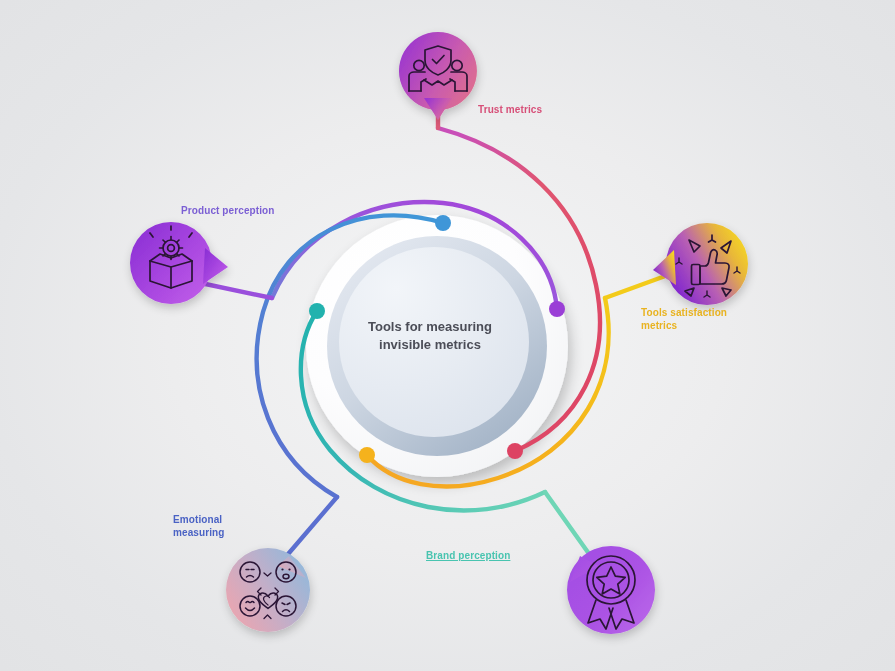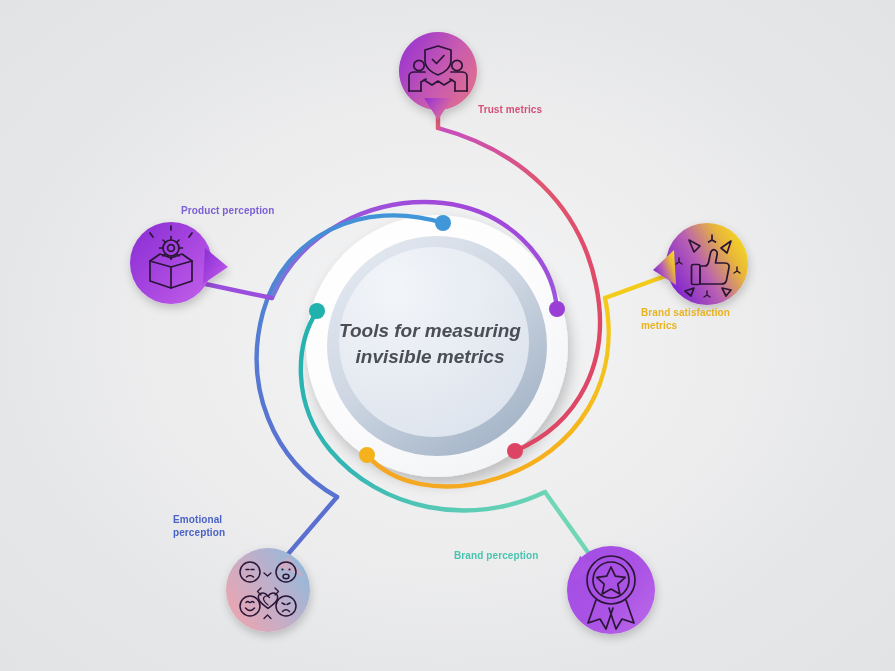--- a/index.html
+++ b/index.html
@@ -34,36 +34,35 @@
     font-family: "Liberation Sans", sans-serif;
     font-size: 10px;
     font-weight: 600;
     line-height: 1.25;
     letter-spacing: 0.1px;
     white-space: pre-line;
   }
   #lbl-trust        { left: 478px; top: 104px; color: #d74f78; }
   #lbl-stickiness   { left: 181px; top: 205px; color: #7b5fd4; }
   #lbl-usersat      { left: 641px; top: 307px; color: #e9b320; }
-  #lbl-brand        { left: 454px; top: 550px; color: #49c4b0; }
+  #lbl-brand        { left: 426px; top: 550px; color: #49c4b0; text-decoration: underline; }
   #lbl-emotional    { left: 173px; top: 514px; color: #4a62c4; }
 
   #center-text {
     position: absolute;
     left: 332px;
     top: 318px;
     width: 196px;
     text-align: center;
     font-family: "Liberation Sans", sans-serif;
-    font-size: 19px;
+    font-size: 13px;
     font-weight: bold;
     line-height: 1.35;
     color: #4b4d57;
     white-space: pre-line;
-    font-style: italic;
   }
 </style>
 </head>
 <body>
 
 <div id="stage">
 
   <svg class="layer" viewBox="0 0 895 671">
     <defs>
 
@@ -323,21 +322,21 @@
     </g>
   </svg>
 
   <div id="center-text">Tools for measuring
 invisible metrics</div>
 
   <div class="lbl" id="lbl-trust">Trust metrics</div>
 
   <div class="lbl" id="lbl-stickiness">Product perception</div>
 
-  <div class="lbl" id="lbl-usersat">Brand satisfaction
+  <div class="lbl" id="lbl-usersat">Tools satisfaction
 metrics</div>
 
   <div class="lbl" id="lbl-brand">Brand perception</div>
 
   <div class="lbl" id="lbl-emotional">Emotional
-perception</div>
+measuring</div>
 
 </div>
 
 </body></html>

